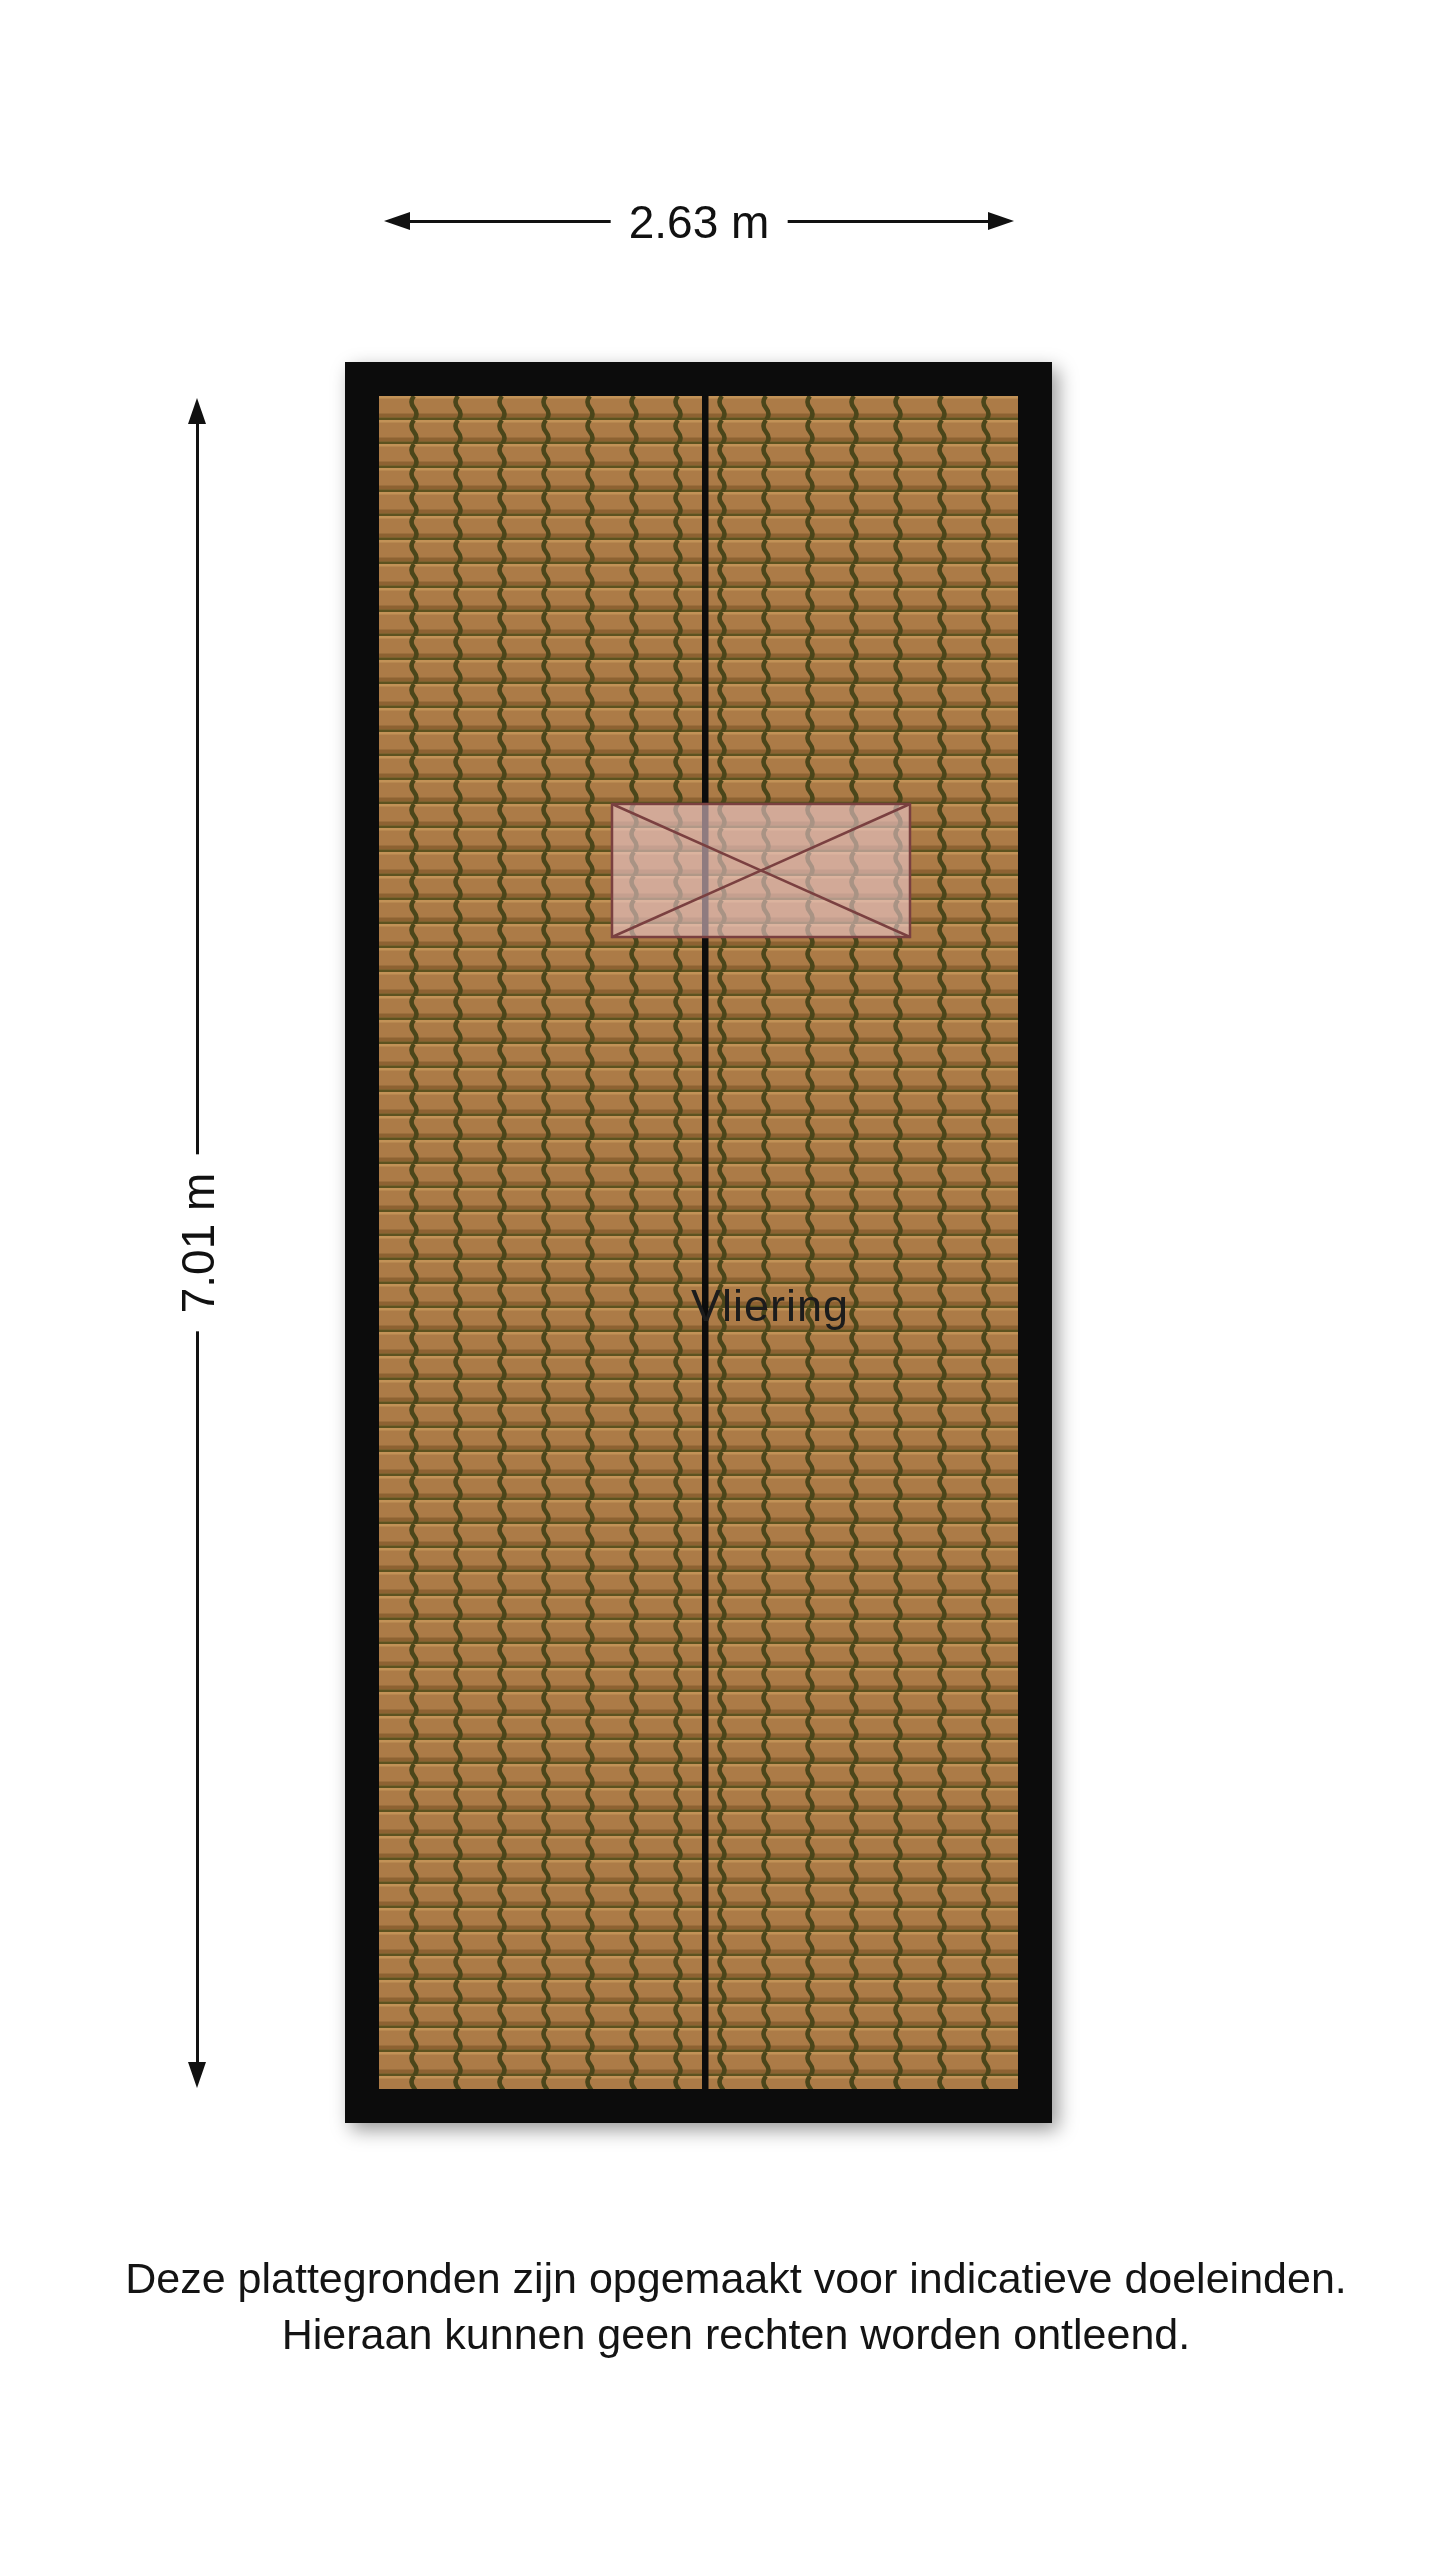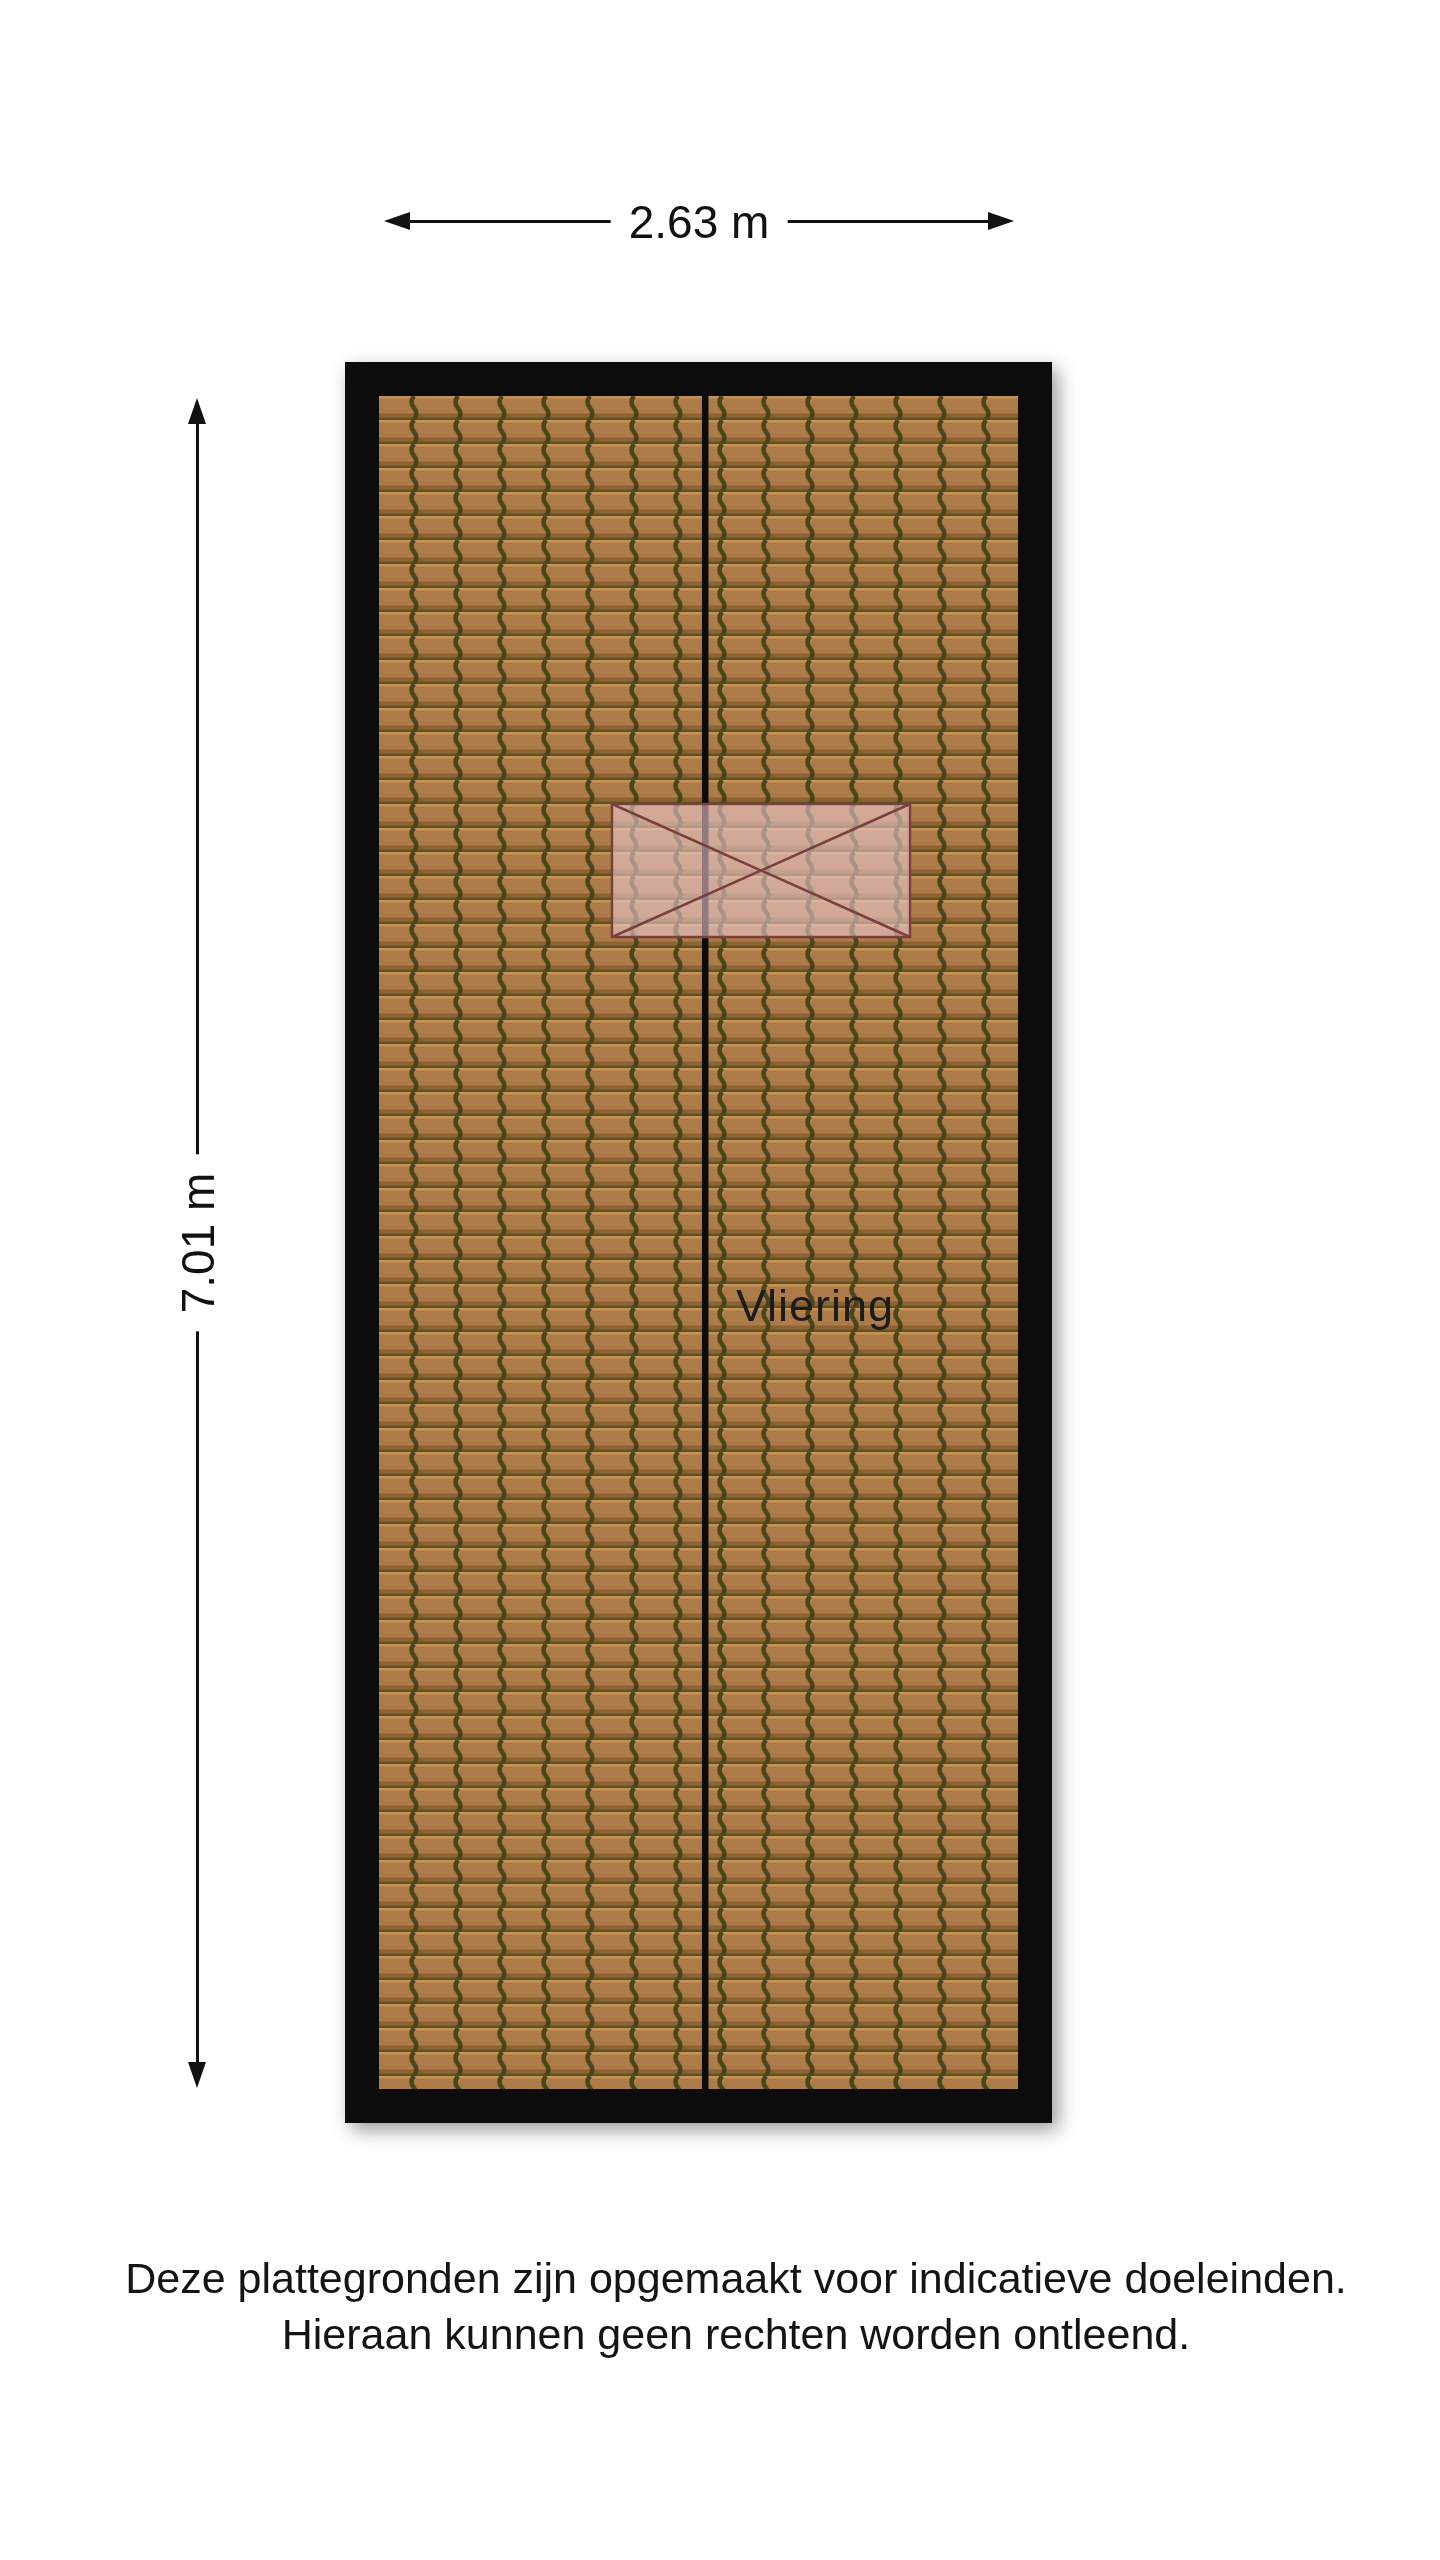--- a/index.html
+++ b/index.html
@@ -78,21 +78,21 @@
   .p-hi     { fill: var(--tile-highlight, #c29257); }
   .p-sh     { fill: var(--tile-shadow, #8d6232); }
   .p-row    { fill: var(--tile-row-line, #5d521f); }
   .p-groove { stroke: var(--tile-groove, #4b461a); stroke-width: 4.5; fill: none; }
   .divider  { fill: var(--wall, #0c0c0c); }
   .ov-fill  { fill: var(--overlay-fill, #edccd2); fill-opacity: 0.58; }
   .ov-edge  { fill: none; stroke: var(--overlay-stroke, #7a4040); stroke-width: 2.5; }
   .ov-diag  { stroke: var(--overlay-stroke, #7a4040); stroke-width: 2.5; }
 
   .room-label {
-    position: absolute; left: 815px; top: 1306px;
+    position: absolute; left: 770px; top: 1306px;
     transform: translate(-50%, -50%);
     font-size: 45px;
     color: #1c1c1c;
     white-space: nowrap;
     letter-spacing: 1px;
   }
 
   
   .disclaimer {
     position: absolute; left: 0; right: 0; top: 2250px;

